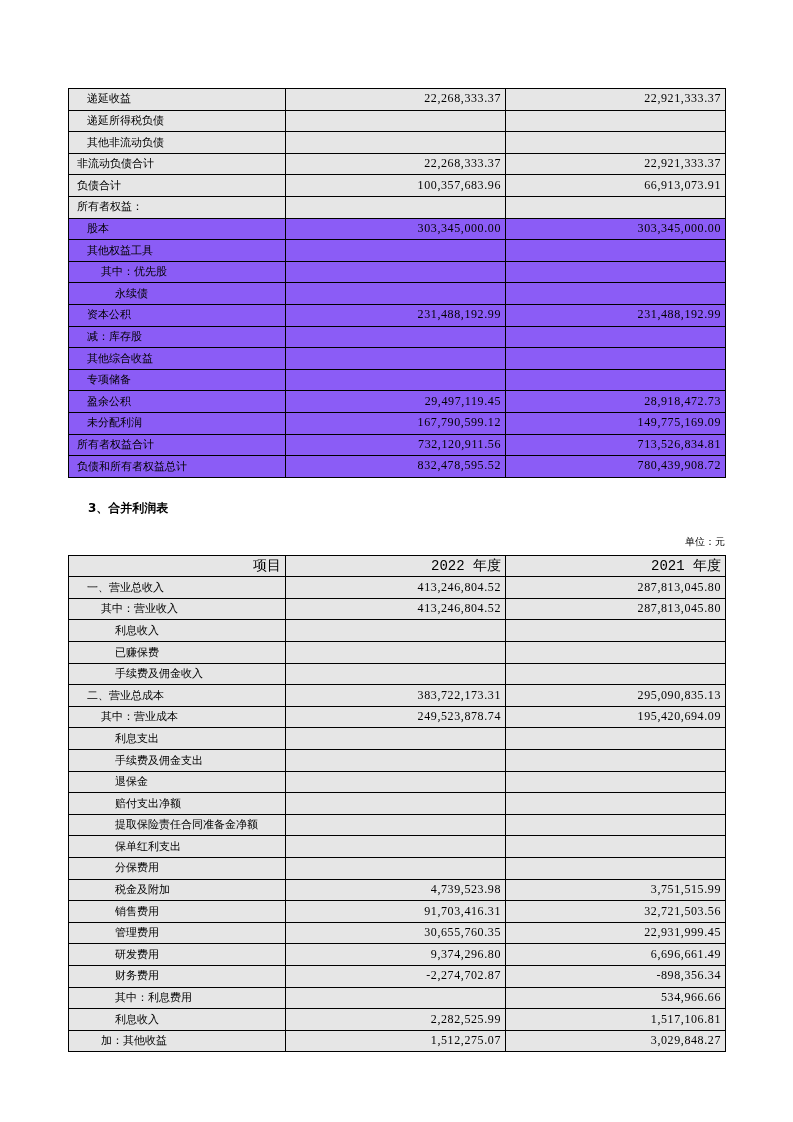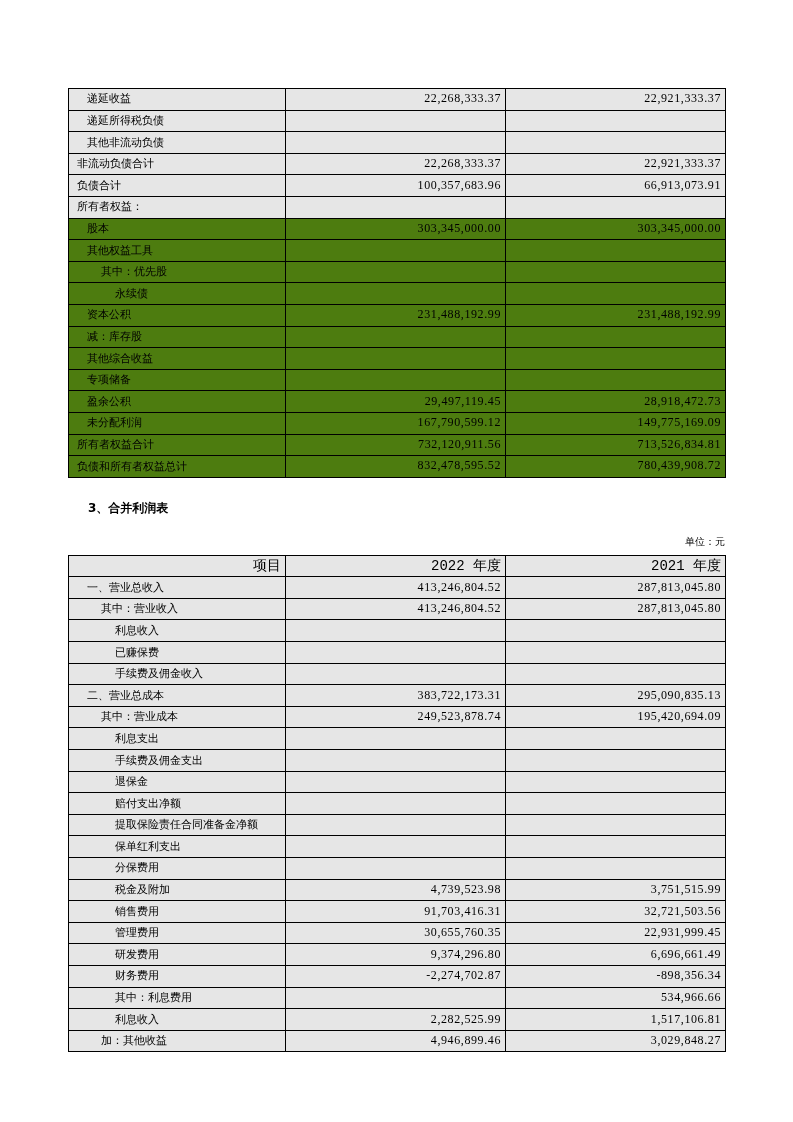--- a/index.html
+++ b/index.html
@@ -34,21 +34,21 @@
     padding: 0 4px;
     line-height: 1.15;
     vertical-align: middle;
     box-sizing: border-box;
     overflow: hidden;
   }
   .col-item { width: 217px; }
   .col-num  { width: 220px; }
 
   .shade { background: #e6e6e6; }
-  .white { background: #4d7c0f; }
+  .white { background: #8b5cf6; }
 
   .lbl { font-family: "DejaVu Sans", "Liberation Sans", sans-serif; font-size: 11px; }
   .ind0 { padding-left: 4px; text-align: center; }
   .ind1 { padding-left: 14px; }
   .ind2 { padding-left: 28px; }
   .ind3 { padding-left: 42px; }
   .num {
     text-align: right;
     font-family: "Liberation Serif", "DejaVu Serif", serif;
     font-size: 12px;
@@ -289,19 +289,19 @@
           <td class="col-num num shade"></td>
           <td class="col-num num shade">534,966.66</td>
         </tr>
       <tr>
           <td class="col-item shade"><span class="lbl ind3">利息收入</span></td>
           <td class="col-num num shade">2,282,525.99</td>
           <td class="col-num num shade">1,517,106.81</td>
         </tr>
       <tr>
           <td class="col-item shade"><span class="lbl ind2">加：其他收益</span></td>
-          <td class="col-num num shade">4,946,899.46</td>
+          <td class="col-num num shade">1,512,275.07</td>
           <td class="col-num num shade">3,029,848.27</td>
         </tr>
     </tbody>
   </table>
 
 </div>
 
 </body></html>

